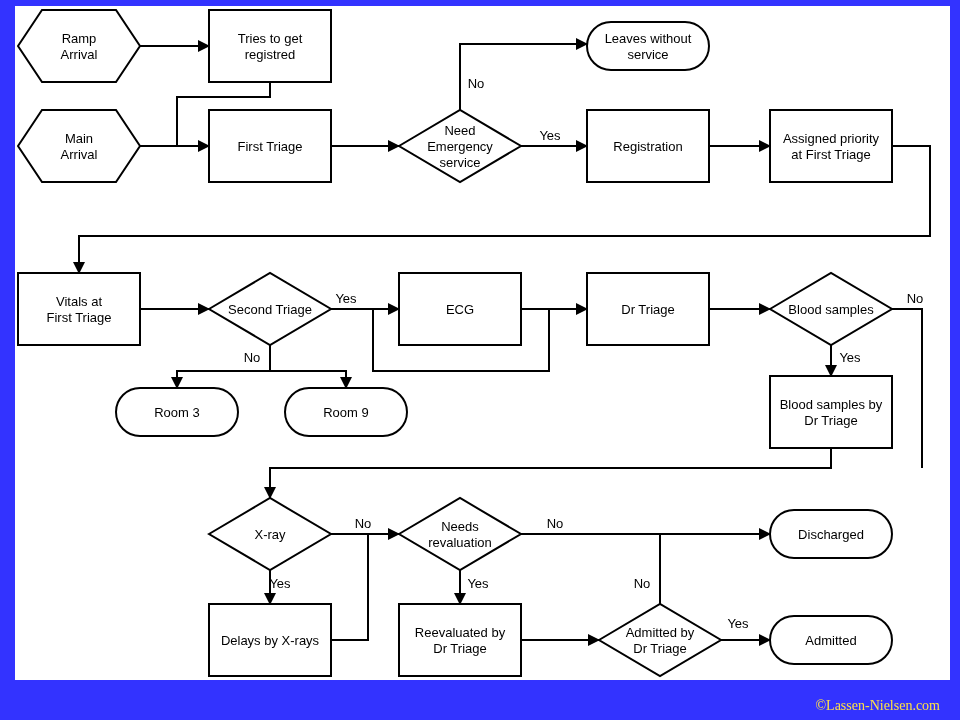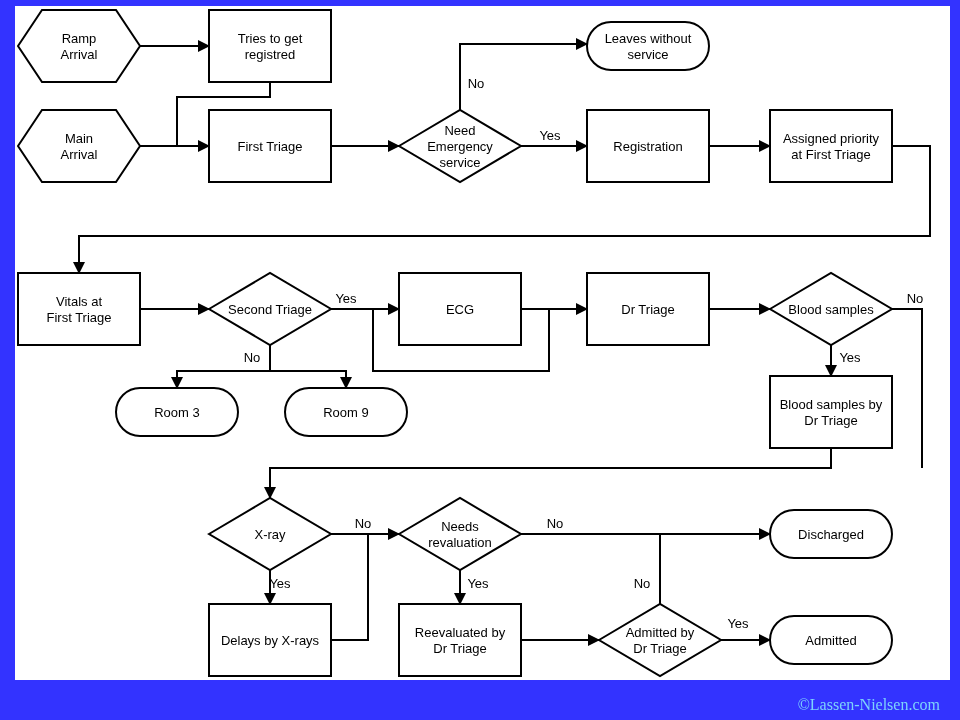--- a/index.html
+++ b/index.html
@@ -3,21 +3,21 @@
 <meta charset="utf-8">
 <style>
   html,body{margin:0;padding:0;}
   body{width:960px;height:720px;background:#3333ff;position:relative;overflow:hidden;font-family:"Liberation Sans",sans-serif;}
   #panel{position:absolute;left:15px;top:6px;width:935px;height:674px;background:#fff;}
   svg{position:absolute;left:0;top:0;}
   .shape{fill:#fff;stroke:#000;stroke-width:2;}
   .line{fill:none;stroke:#000;stroke-width:2;}
   .lbl{font-family:"Liberation Sans",sans-serif;font-size:13px;fill:#000;}
   .edge{font-family:"Liberation Sans",sans-serif;font-size:13px;fill:#000;}
-  #copyright{position:absolute;right:20px;bottom:6px;color:#7dd3fc;font-family:"Liberation Serif",serif;font-size:16px;}
+  #copyright{position:absolute;right:20px;bottom:6px;color:#fde047;font-family:"Liberation Serif",serif;font-size:14px;}
 </style>
 </head>
 <body>
 
 <div id="panel"></div>
 <svg id="diagram" width="960" height="720">
   <defs>
     <marker id="arr" markerWidth="12" markerHeight="12" refX="11" refY="6" orient="auto" markerUnits="userSpaceOnUse">
       <path d="M0,0 L12,6 L0,12 z" fill="#000"></path>
     </marker>

